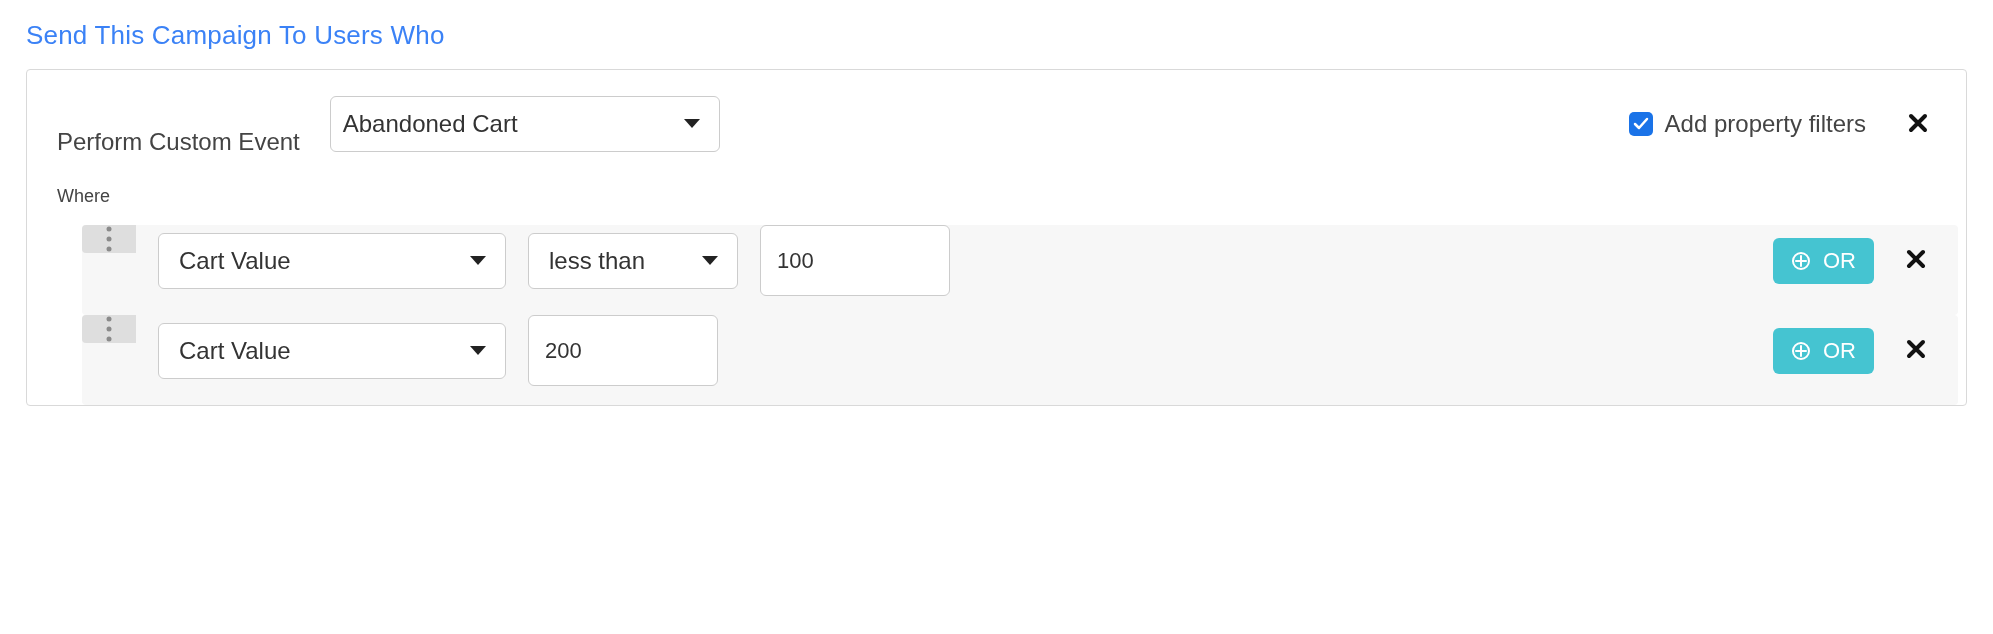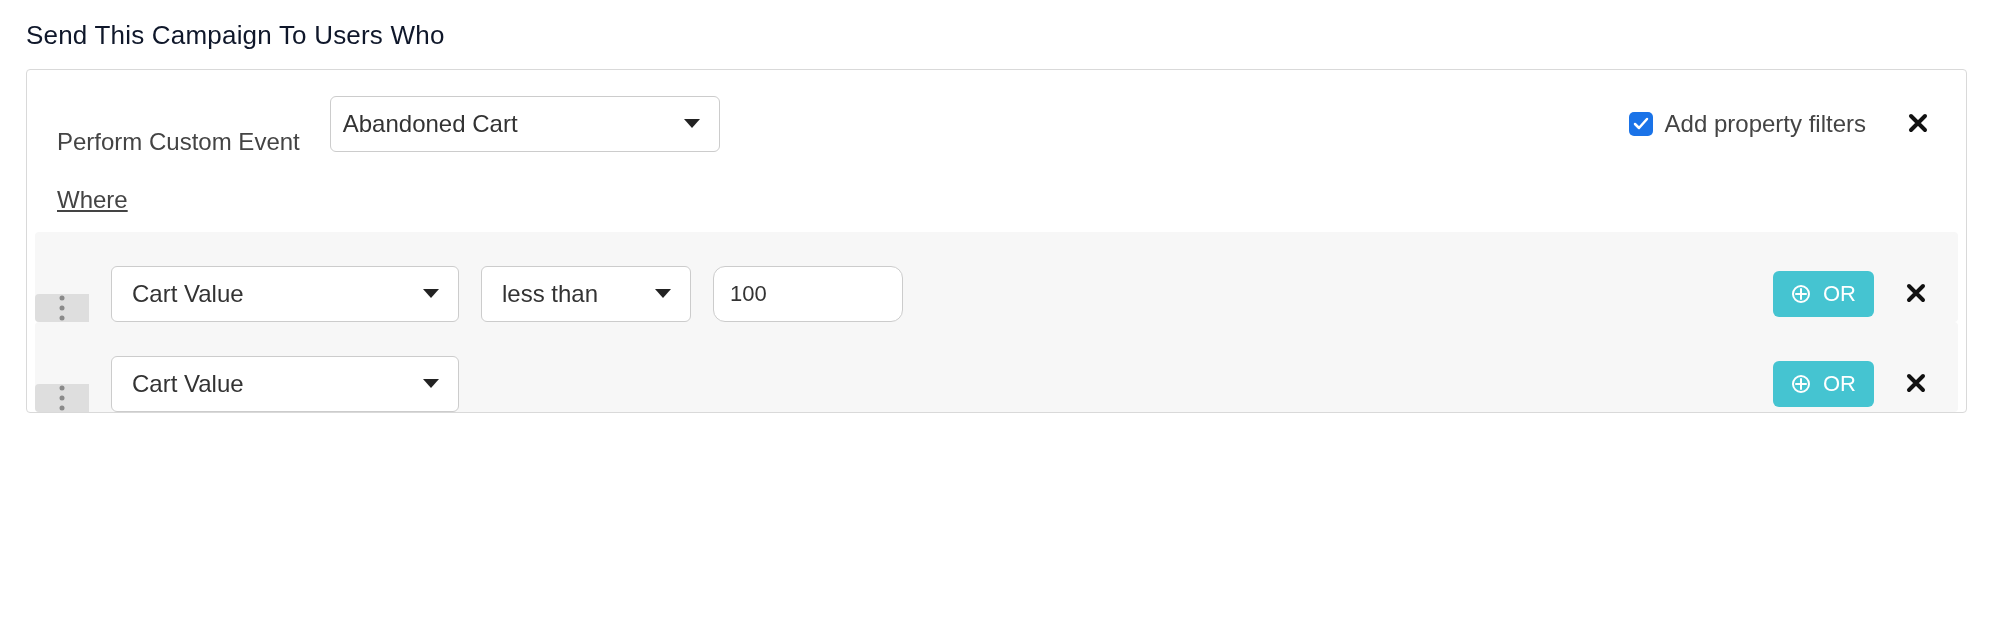--- a/index.html
+++ b/index.html
@@ -10,21 +10,21 @@
     color: #333;
     background: #fff;
   }
   .page {
     padding: 20px 26px;
     width: 1993px;
   }
   .heading {
     font-size: 26px;
     font-weight: 400;
-    color: #0f172a;
+    color: #3b82f6;
     margin-bottom: 18px;
     letter-spacing: 0.2px;
   }
   .panel {
     border: 1px solid #d9d9d9;
     border-radius: 4px;
     padding: 22px 0 0 0;
   }
   .event-row {
     display: flex;
@@ -86,48 +86,48 @@
   }
   .close-x {
     font-size: 26px;
     font-weight: 900;
     color: #222;
     cursor: pointer;
     padding: 4px 8px;
     line-height: 1;
   }
   .where-label {
-    font-size: 24px;
+    font-size: 18px;
     color: #444;
     padding: 0 30px 18px 30px;
-    text-decoration: underline;
   }
 
   .filters-area {
     position: relative;
     padding: 0 8px 0 8px;
   }
   .vline {
     position: absolute;
     left: 64px;
     top: 0;
     bottom: 0;
     width: 4px;
     background: #d7d7d7;
     z-index: 0;
   }
 
   .filter-row {
     position: relative;
     display: flex;
-    align-items: flex-end;
+    align-items: flex-start;
     background: #f7f7f7;
     border-radius: 4px;
     z-index: 1;
     height: 90px;
+    margin-left: 47px;
   }
   .handle {
     width: 54px;
     background: #dedede;
     display: flex;
     align-items: center;
     justify-content: center;
     cursor: grab;
     border-top-left-radius: 4px;
     border-bottom-left-radius: 4px;
@@ -136,24 +136,24 @@
   .row-body {
     flex: 1;
     display: flex;
     align-items: center;
     padding: 0 22px;
     gap: 22px;
   }
   .prop-select { width: 348px; }
   .op-select { width: 210px; }
   .text-input {
-    height: 56px;
+    height: 71px;
     width: 190px;
     border: 1px solid #ccc;
-    border-radius: 12px;
+    border-radius: 6px;
     background: #fff;
     padding: 0 16px;
     font-size: 22px;
     color: #333;
   }
   .or-btn {
     height: 46px;
     background: #45c4d1;
     color: #fff;
     border: none;
@@ -293,20 +293,21 @@
         </div>
         <div class="row-body">
           <div class="select prop-select">
             <span>Cart Value</span>
             <span class="caret">
               <svg width="18" height="12" viewBox="0 0 18 12">
                   <path d="M1 1 L9 10 L17 1 Z" fill="#222"></path>
                 </svg>
             </span>
           </div>
+          <input class="text-input" value="200" style="">
           <div class="spacer"></div>
           <button class="or-btn">
             <span class="plus">
               <svg width="20" height="20" viewBox="0 0 20 20">
                   <circle cx="10" cy="10" r="8" fill="none" stroke="#fff" stroke-width="2"></circle>
                   <path d="M10 5 V15 M5 10 H15" stroke="#fff" stroke-width="2" stroke-linecap="round"></path>
                 </svg>
             </span>
             <span>OR</span>
           </button>

